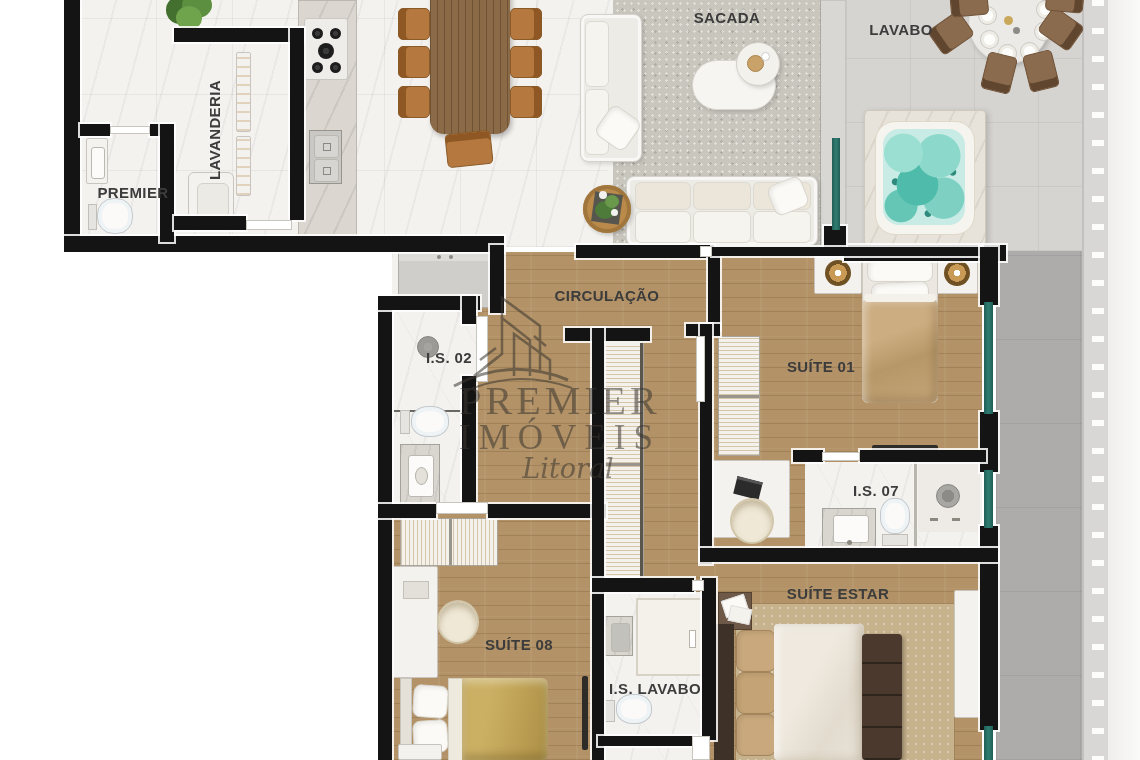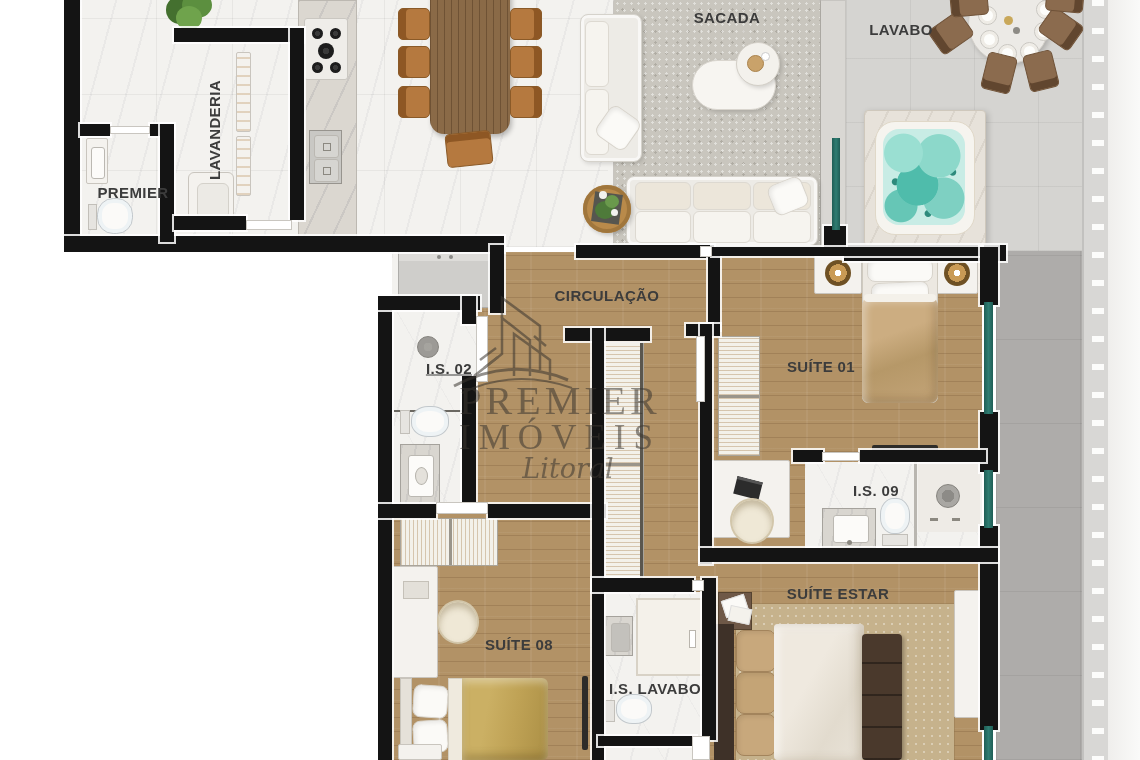--- a/index.html
+++ b/index.html
@@ -339,23 +339,23 @@
   <div class="jamb" style="left:700px;top:246px;width:12px;height:11px;"></div>
   <div class="jamb" style="left:822px;top:452px;width:38px;height:9px;"></div>
   <div class="jamb" style="left:692px;top:580px;width:12px;height:11px;"></div>
   <div class="jamb" style="left:692px;top:736px;width:18px;height:24px;"></div>
 
   <div class="label" style="left:727px;top:17px;">SACADA</div>
   <div class="label" style="left:901px;top:29px;">LAVABO</div>
   <div class="label" style="left:133px;top:192px;">PREMIER</div>
   <div class="label vert" style="left:214px;top:130px;">LAVANDERIA</div>
   <div class="label" style="left:607px;top:295px;">CIRCULAÇÃO</div>
-  <div class="label" style="left:449px;top:368px;text-decoration:underline;">I.S. 02</div>
+  <div class="label" style="left:449px;top:357px;">I.S. 02</div>
   <div class="label" style="left:821px;top:366px;text-align:center;">SUÍTE 01</div>
-  <div class="label" style="left:876px;top:490px;">I.S. 09</div>
+  <div class="label" style="left:876px;top:490px;">I.S. 07</div>
   <div class="label" style="left:519px;top:644px;">SUÍTE 08</div>
   <div class="label" style="left:655px;top:688px;">I.S. LAVABO</div>
   <div class="label" style="left:838px;top:593px;">SUÍTE ESTAR</div>
 
   <svg id="watermark" viewBox="0 0 224 195" xmlns="http://www.w3.org/2000/svg">
     <g stroke="currentColor" stroke-width="2.5" fill="none">
       <path d="M24,86 L52,64 L52,28 L80,50 L80,86"></path>
       <path d="M52,28 L52,8 L90,36 L90,80"></path>
       <path d="M64,86 L64,44 L100,70 L100,90"></path>
       <path d="M30,70 L46,58 M34,78 L48,67 M84,46 L96,56"></path>

